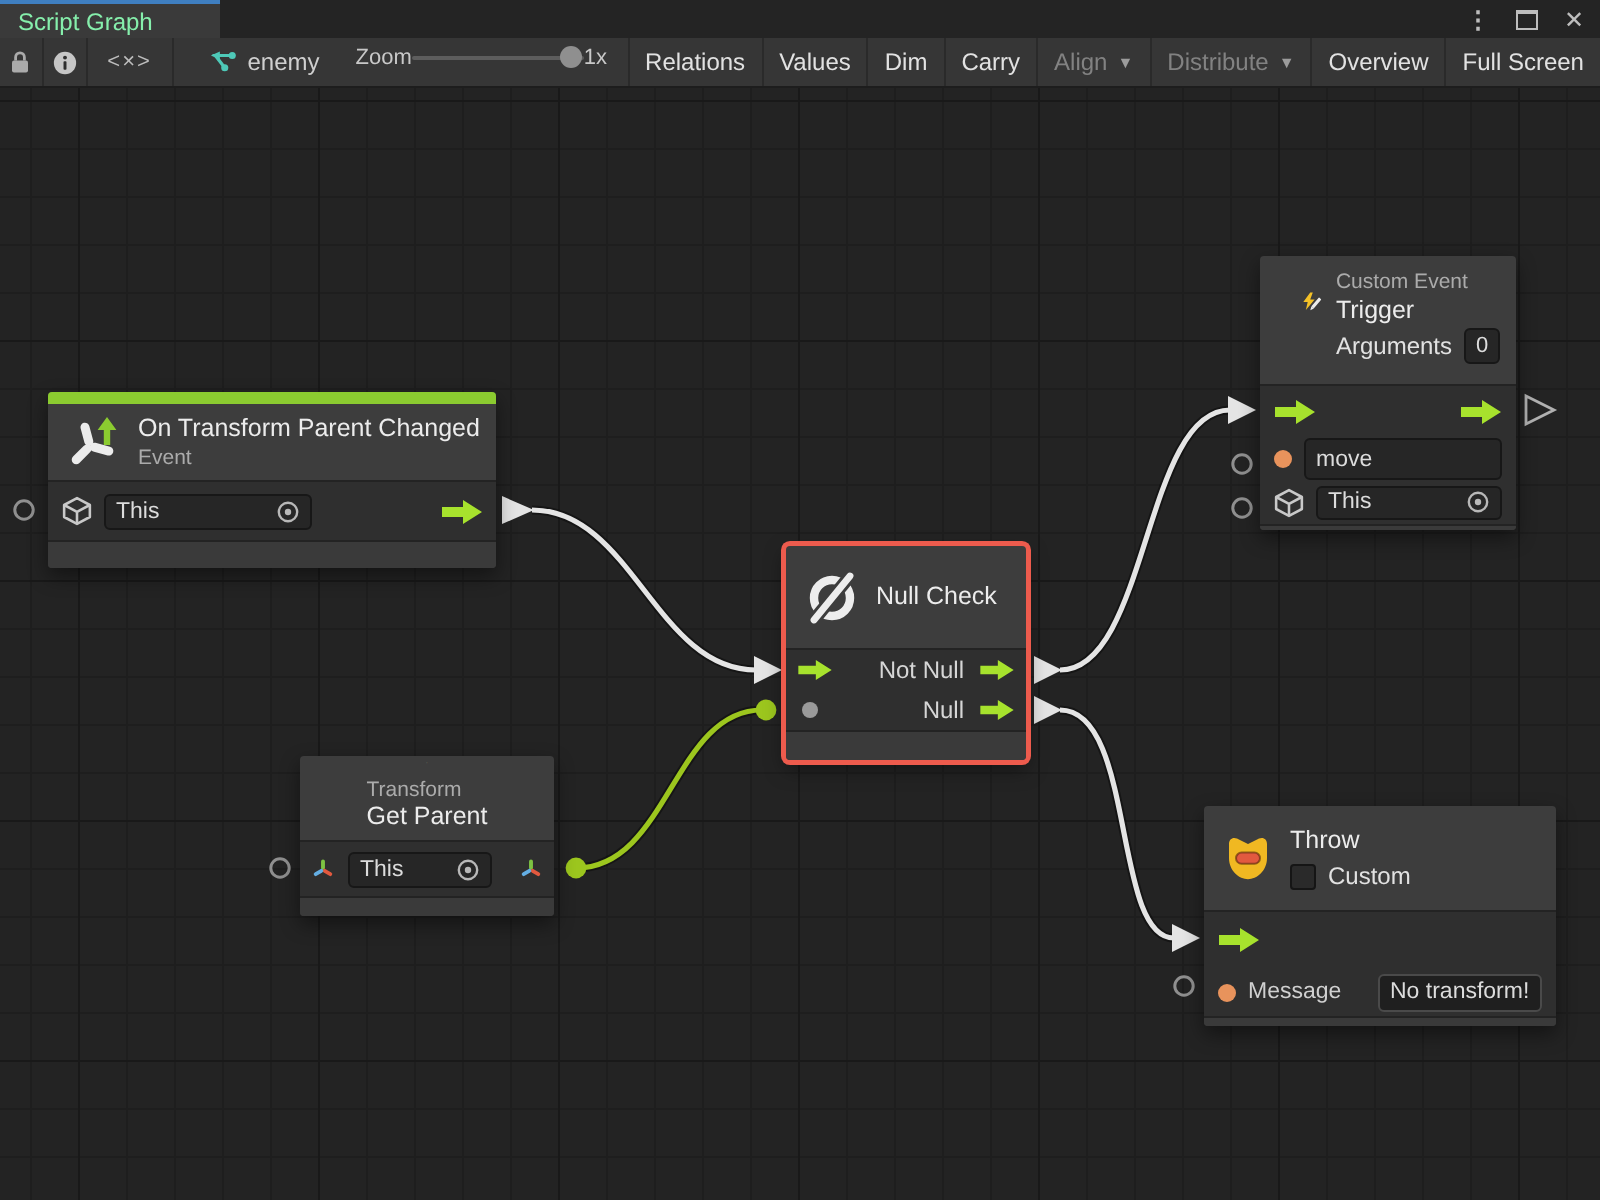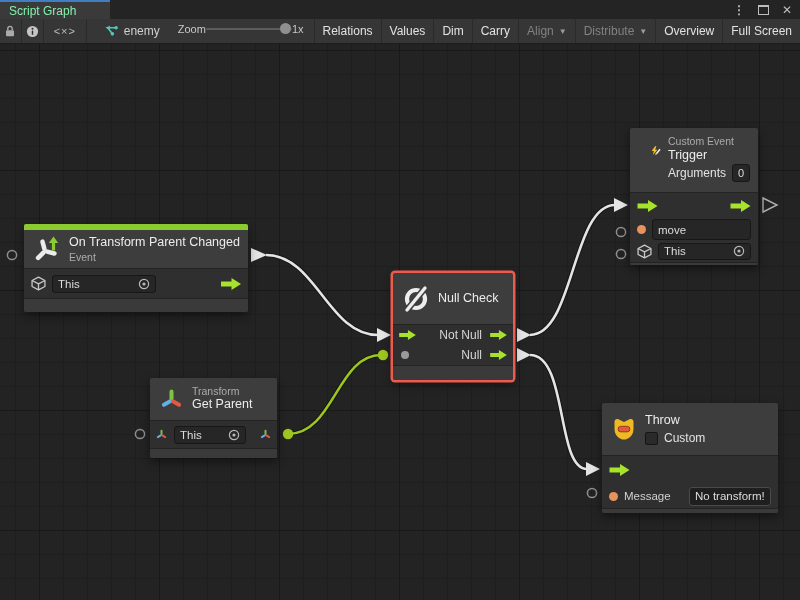--- a/index.html
+++ b/index.html
@@ -239,21 +239,21 @@
     </g>
 
     <circle class="port-circle" cx="12" cy="211" r="4.6"></circle>
     <circle class="port-circle" cx="140" cy="390" r="4.6"></circle>
     <circle class="port-circle" cx="621" cy="188" r="4.6"></circle>
     <circle class="port-circle" cx="621" cy="210" r="4.6"></circle>
     <circle class="port-circle" cx="592" cy="449" r="4.6"></circle>
     <polygon class="tri-outline" points="763,154 777,161 763,168"></polygon>
   </svg>
 
-  <div class="node" style="left:24px;top:152px;width:224px;height:88px;margin-top:28px;">
+  <div class="node" style="left:24px;top:152px;width:224px;height:88px;">
     <div class="greenbar"></div>
     <div class="node-header" style="height:38px;">
       <svg width="30" height="30">
           <use href="#sym-transform-event"></use>
         </svg>
       <div class="hstack">
         <div class="node-title">On Transform Parent Changed</div>
         <div class="node-sub">Event</div>
       </div>
     </div>
@@ -271,21 +271,21 @@
         <span class="spacer"></span>
         <svg width="20" height="12">
             <use href="#sym-arrow-green"></use>
           </svg>
       </div>
     </div>
     <div class="node-footer"></div>
   </div>
 
   <div class="node" style="left:150px;top:334px;width:127px;height:80px;">
-    <div class="node-header" style="height:42px;">
+    <div class="node-header" style="height:42px;flex-direction:column;">
       <svg width="27" height="27">
           <use href="#sym-transform-colored"></use>
         </svg>
       <div class="hstack">
         <div class="node-cat">Transform</div>
         <div class="node-title">Get Parent</div>
       </div>
     </div>
     <div class="node-body">
       <div class="row" style="height:27px;padding:0 5px;">

